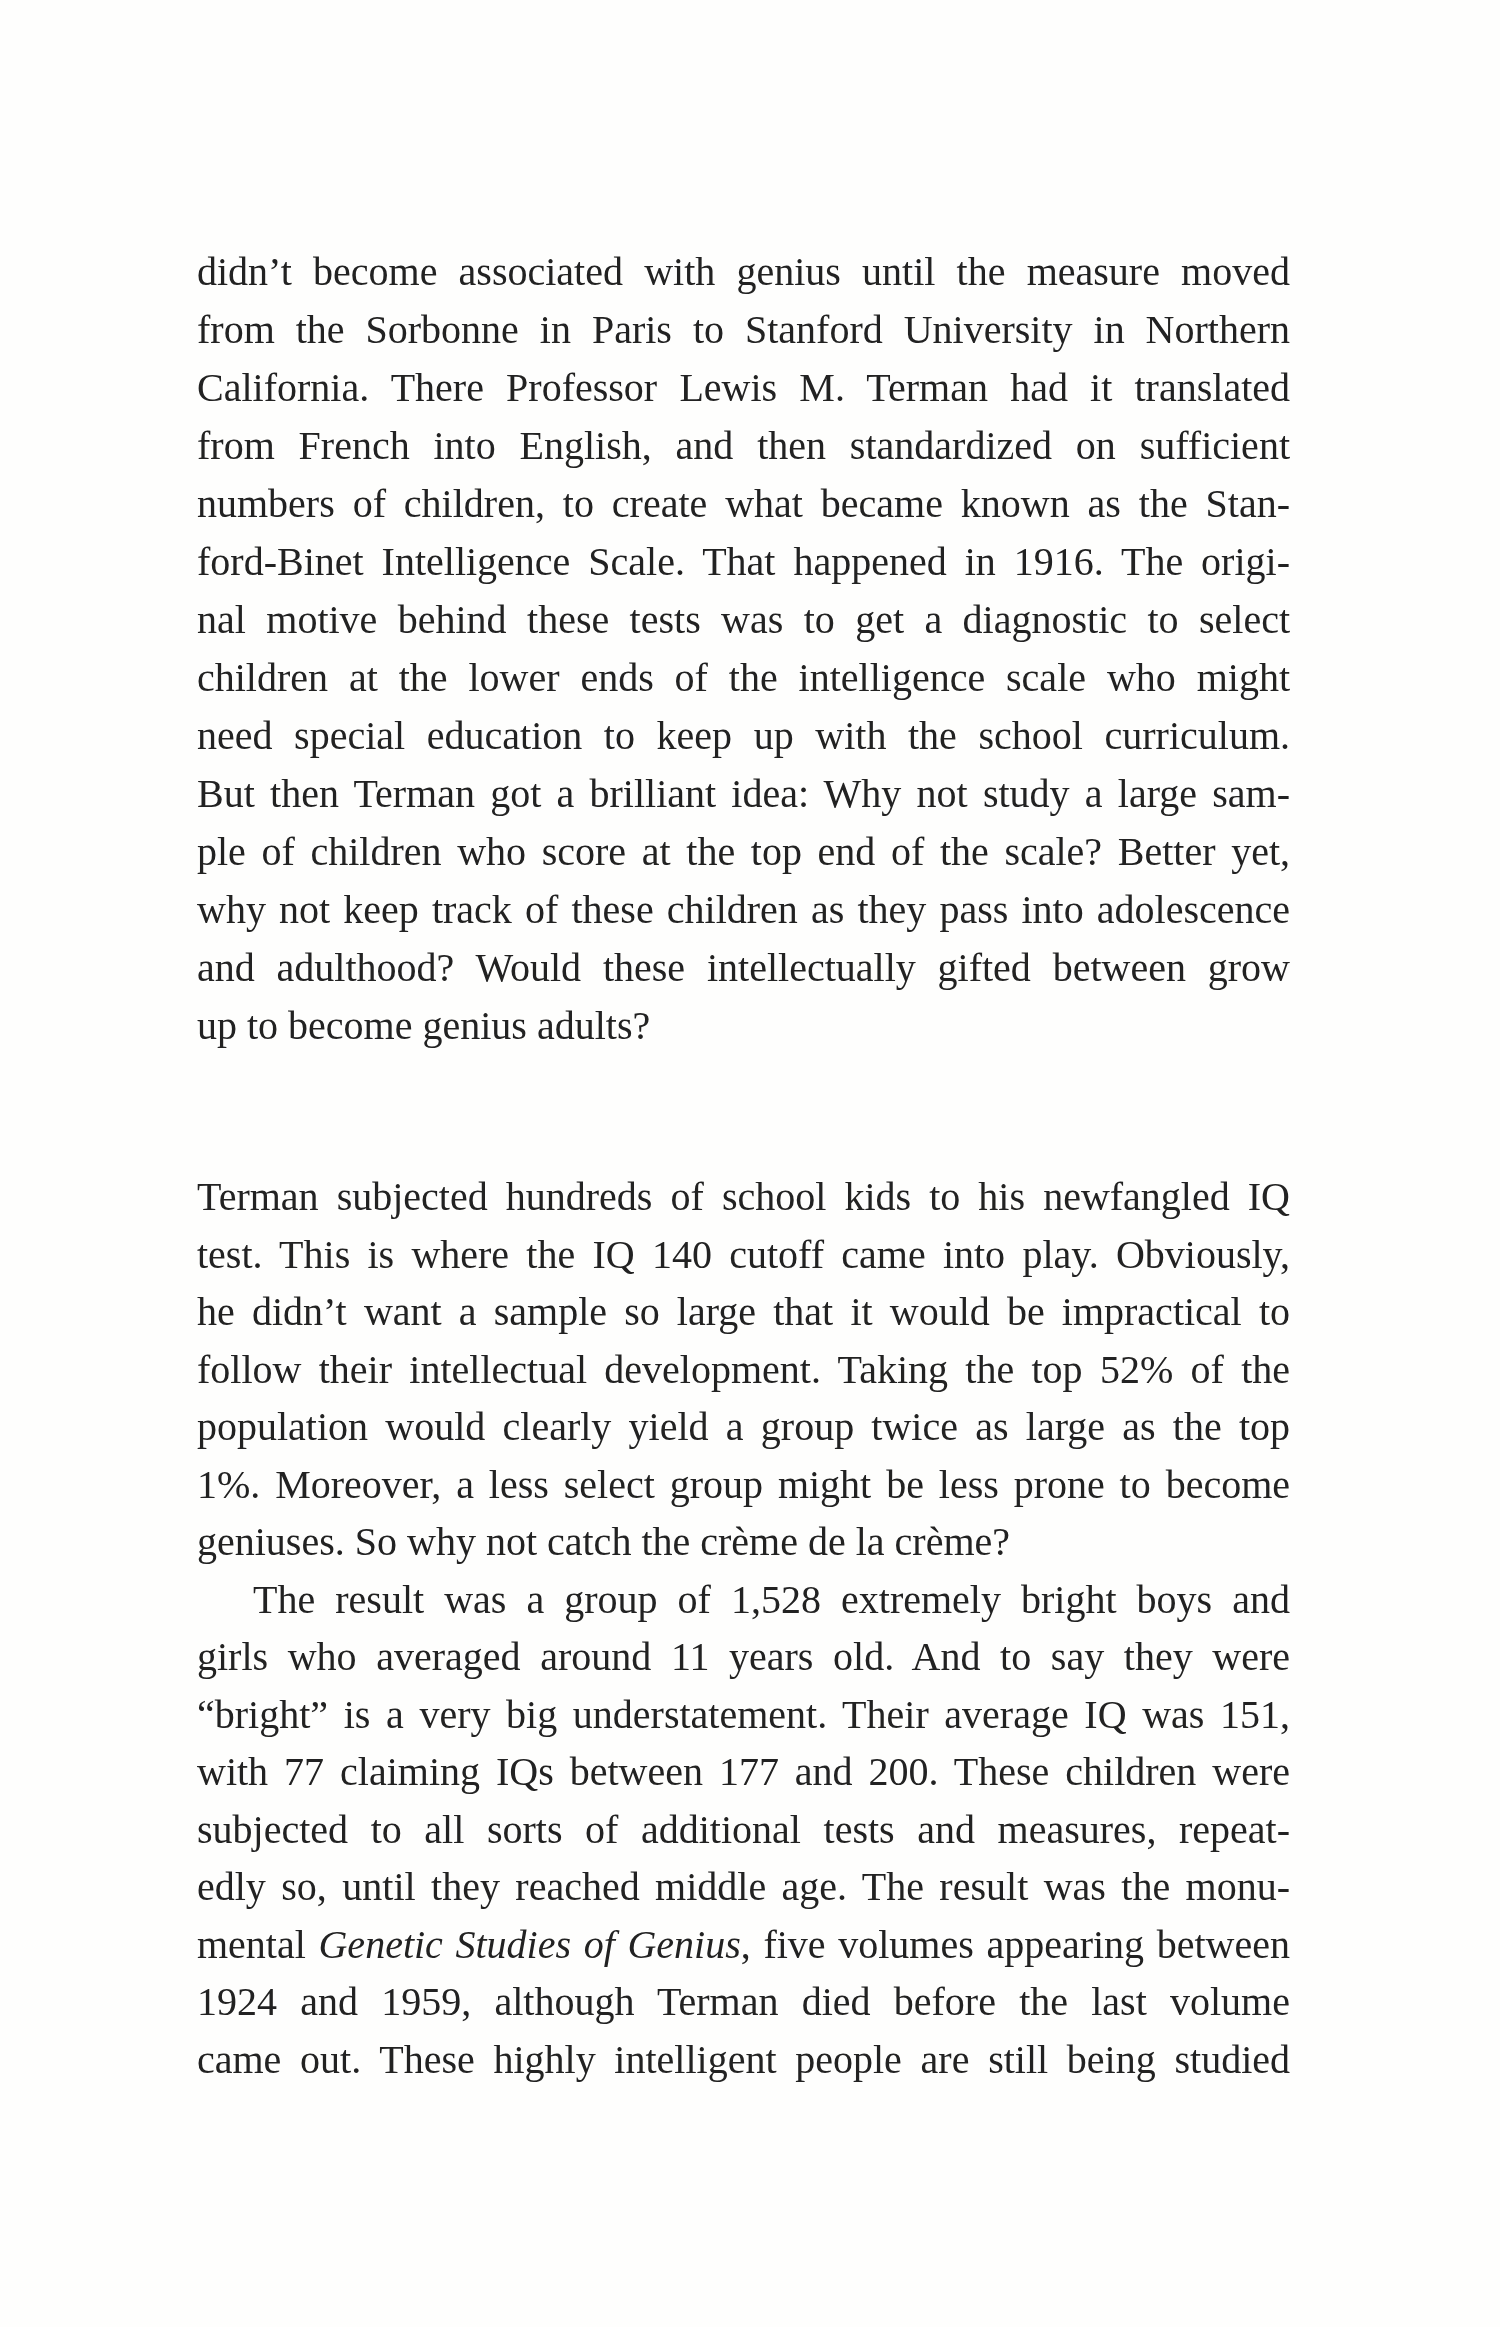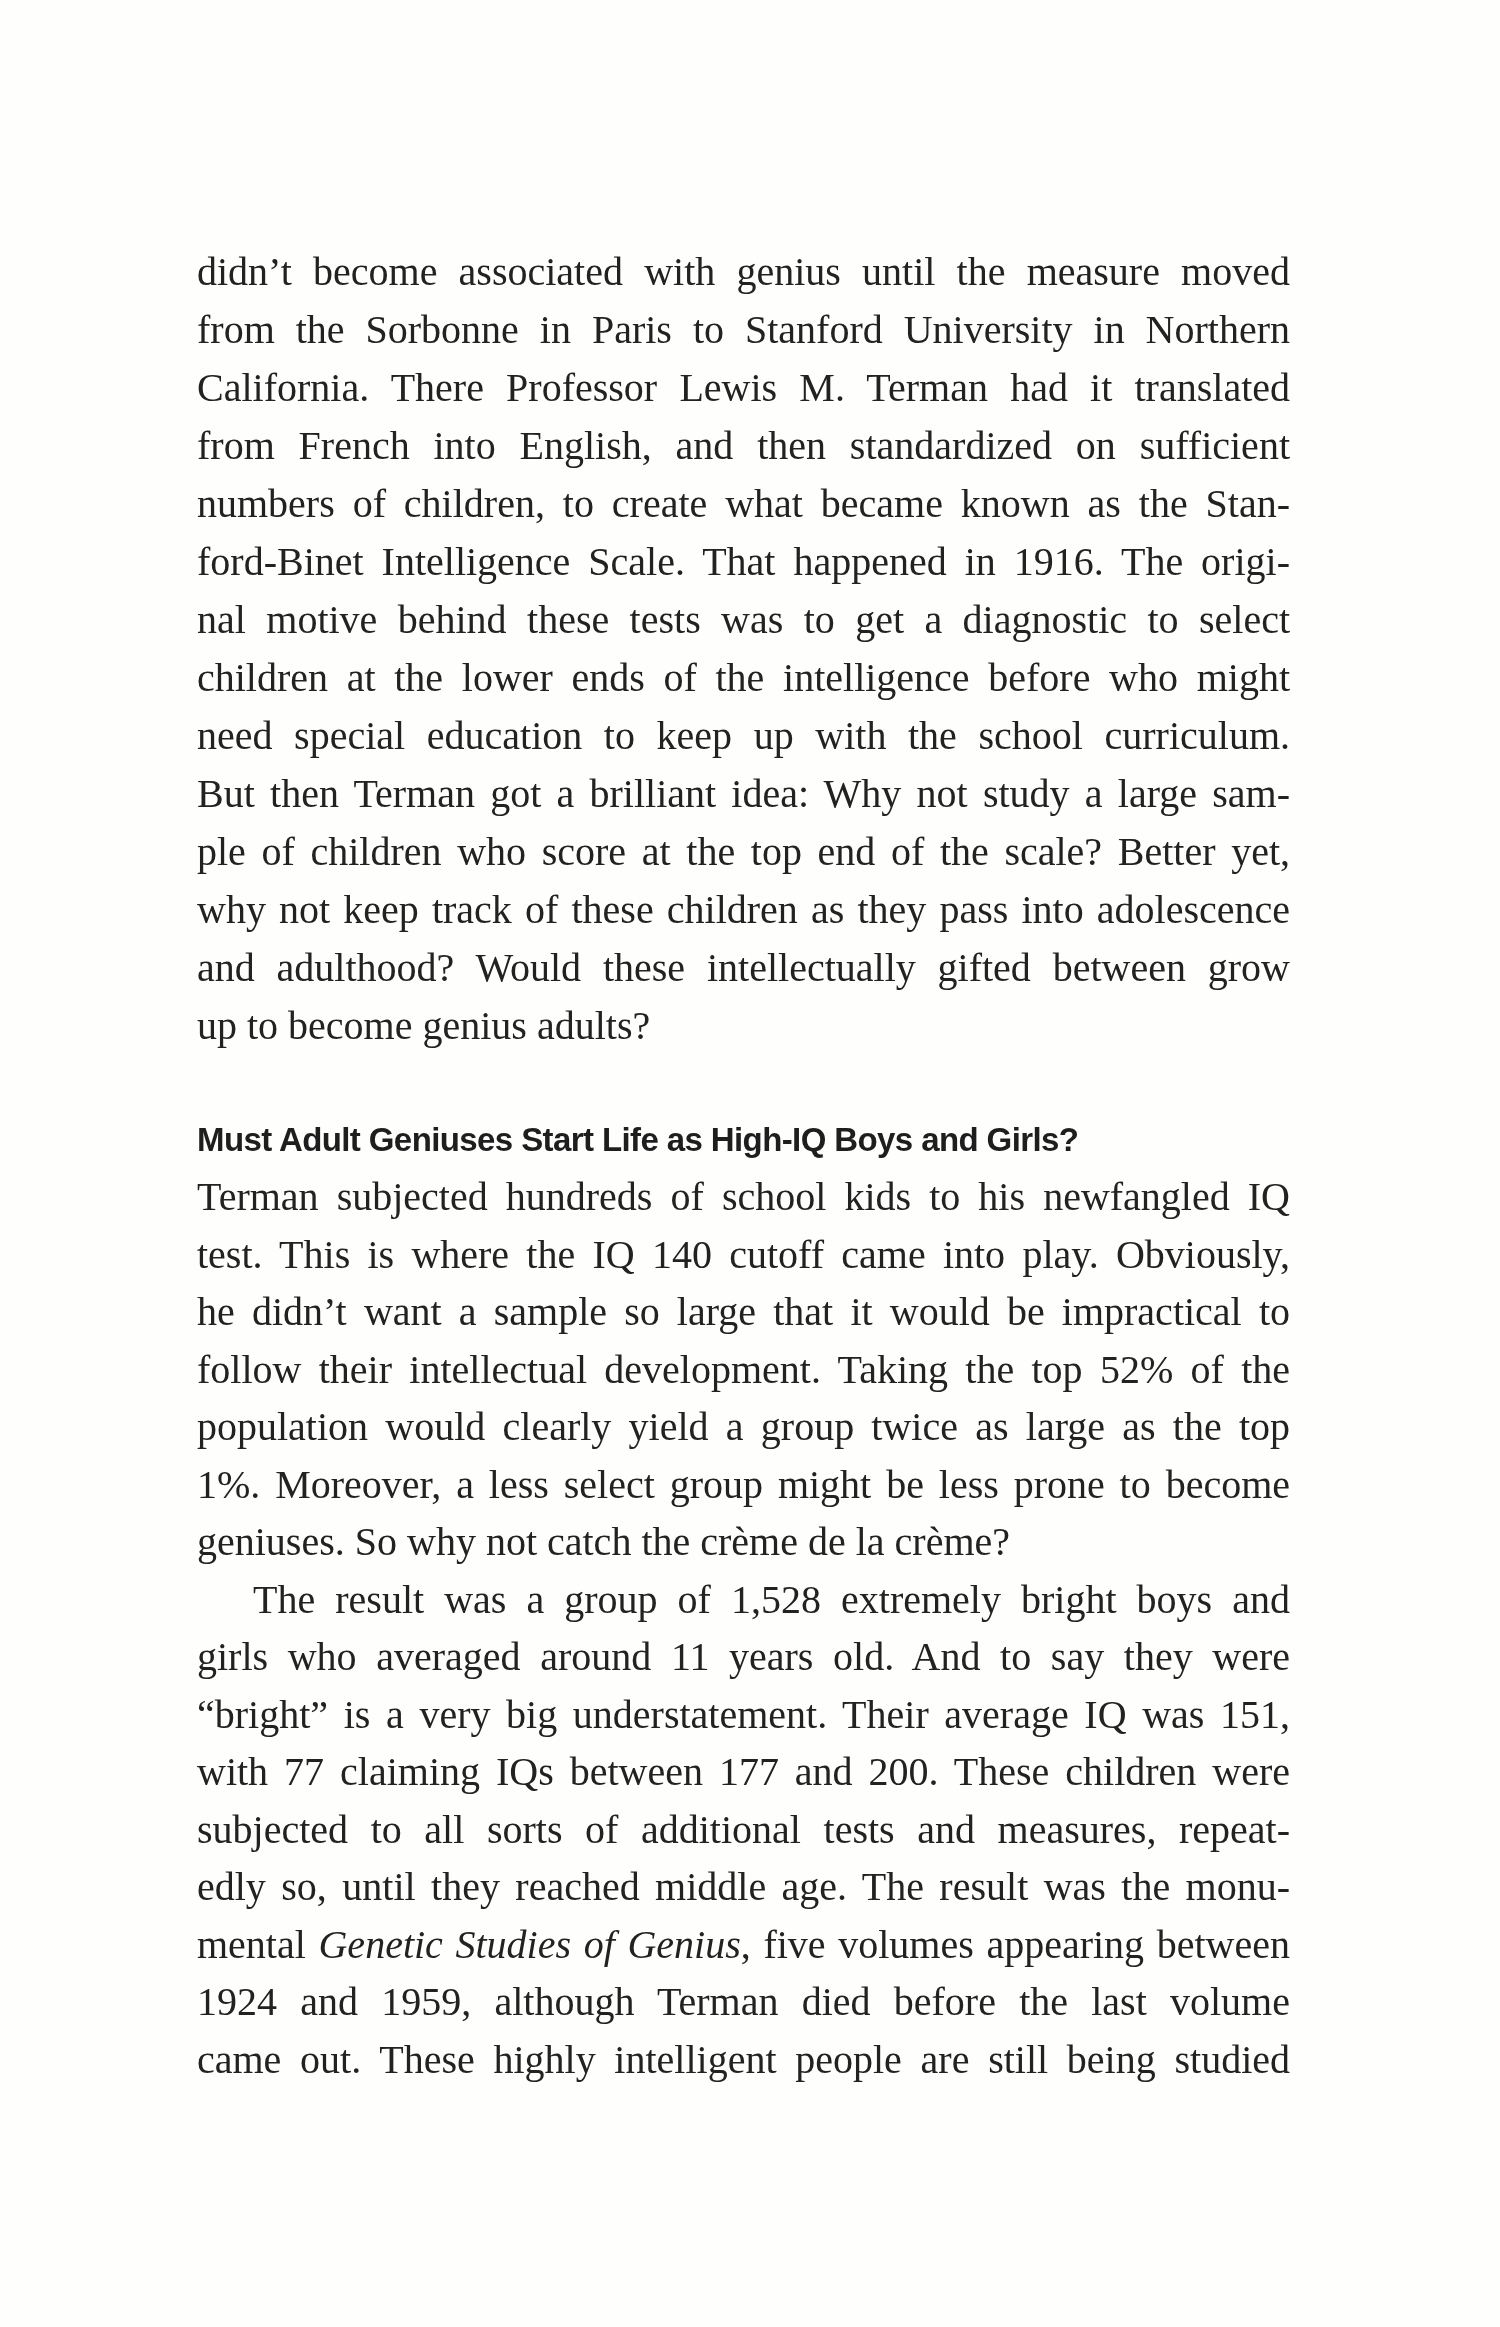--- a/index.html
+++ b/index.html
@@ -72,30 +72,29 @@
 
 
   <div>
     <div class="line" style="top:243px">didn’t become associated with genius until the measure moved</div>
     <div class="line" style="top:301px">from the Sorbonne in Paris to Stanford University in Northern</div>
     <div class="line" style="top:359px">California. There Professor Lewis M. Terman had it translated</div>
     <div class="line" style="top:417px">from French into English, and then standardized on sufficient</div>
     <div class="line" style="top:475px">numbers of children, to create what became known as the Stan-</div>
     <div class="line" style="top:533px">ford-Binet Intelligence Scale. That happened in 1916. The origi-</div>
     <div class="line" style="top:591px">nal motive behind these tests was to get a diagnostic to select</div>
-    <div class="line" style="top:649px">children at the lower ends of the intelligence before who might</div>
+    <div class="line" style="top:649px">children at the lower ends of the intelligence scale who might</div>
     <div class="line" style="top:707px">need special education to keep up with the school curriculum.</div>
     <div class="line" style="top:765px">But then Terman got a brilliant idea: Why not study a large sam-</div>
     <div class="line" style="top:823px">ple of children who score at the top end of the scale? Better yet,</div>
     <div class="line" style="top:881px">why not keep track of these children as they pass into adolescence</div>
     <div class="line" style="top:939px">and adulthood? Would these intellectually gifted between grow</div>
     <div class="line last" style="top:997px">up to become genius adults?</div>
   </div>
 
-  <div class="section-heading">Must Adult Geniuses Start Life as High-IQ Boys and Girls?</div>
 
   <div>
     <div class="line" style="top:1168px">Terman subjected hundreds of school kids to his newfangled IQ</div>
     <div class="line" style="top:1226px">test. This is where the IQ 140 cutoff came into play. Obviously,</div>
     <div class="line" style="top:1283px">he didn’t want a sample so large that it would be impractical to</div>
     <div class="line" style="top:1341px">follow their intellectual development. Taking the top 52% of the</div>
     <div class="line" style="top:1398px">population would clearly yield a group twice as large as the top</div>
     <div class="line" style="top:1456px">1%. Moreover, a less select group might be less prone to become</div>
     <div class="line last" style="top:1513px">geniuses. So why not catch the crème de la crème?</div>
   </div>

